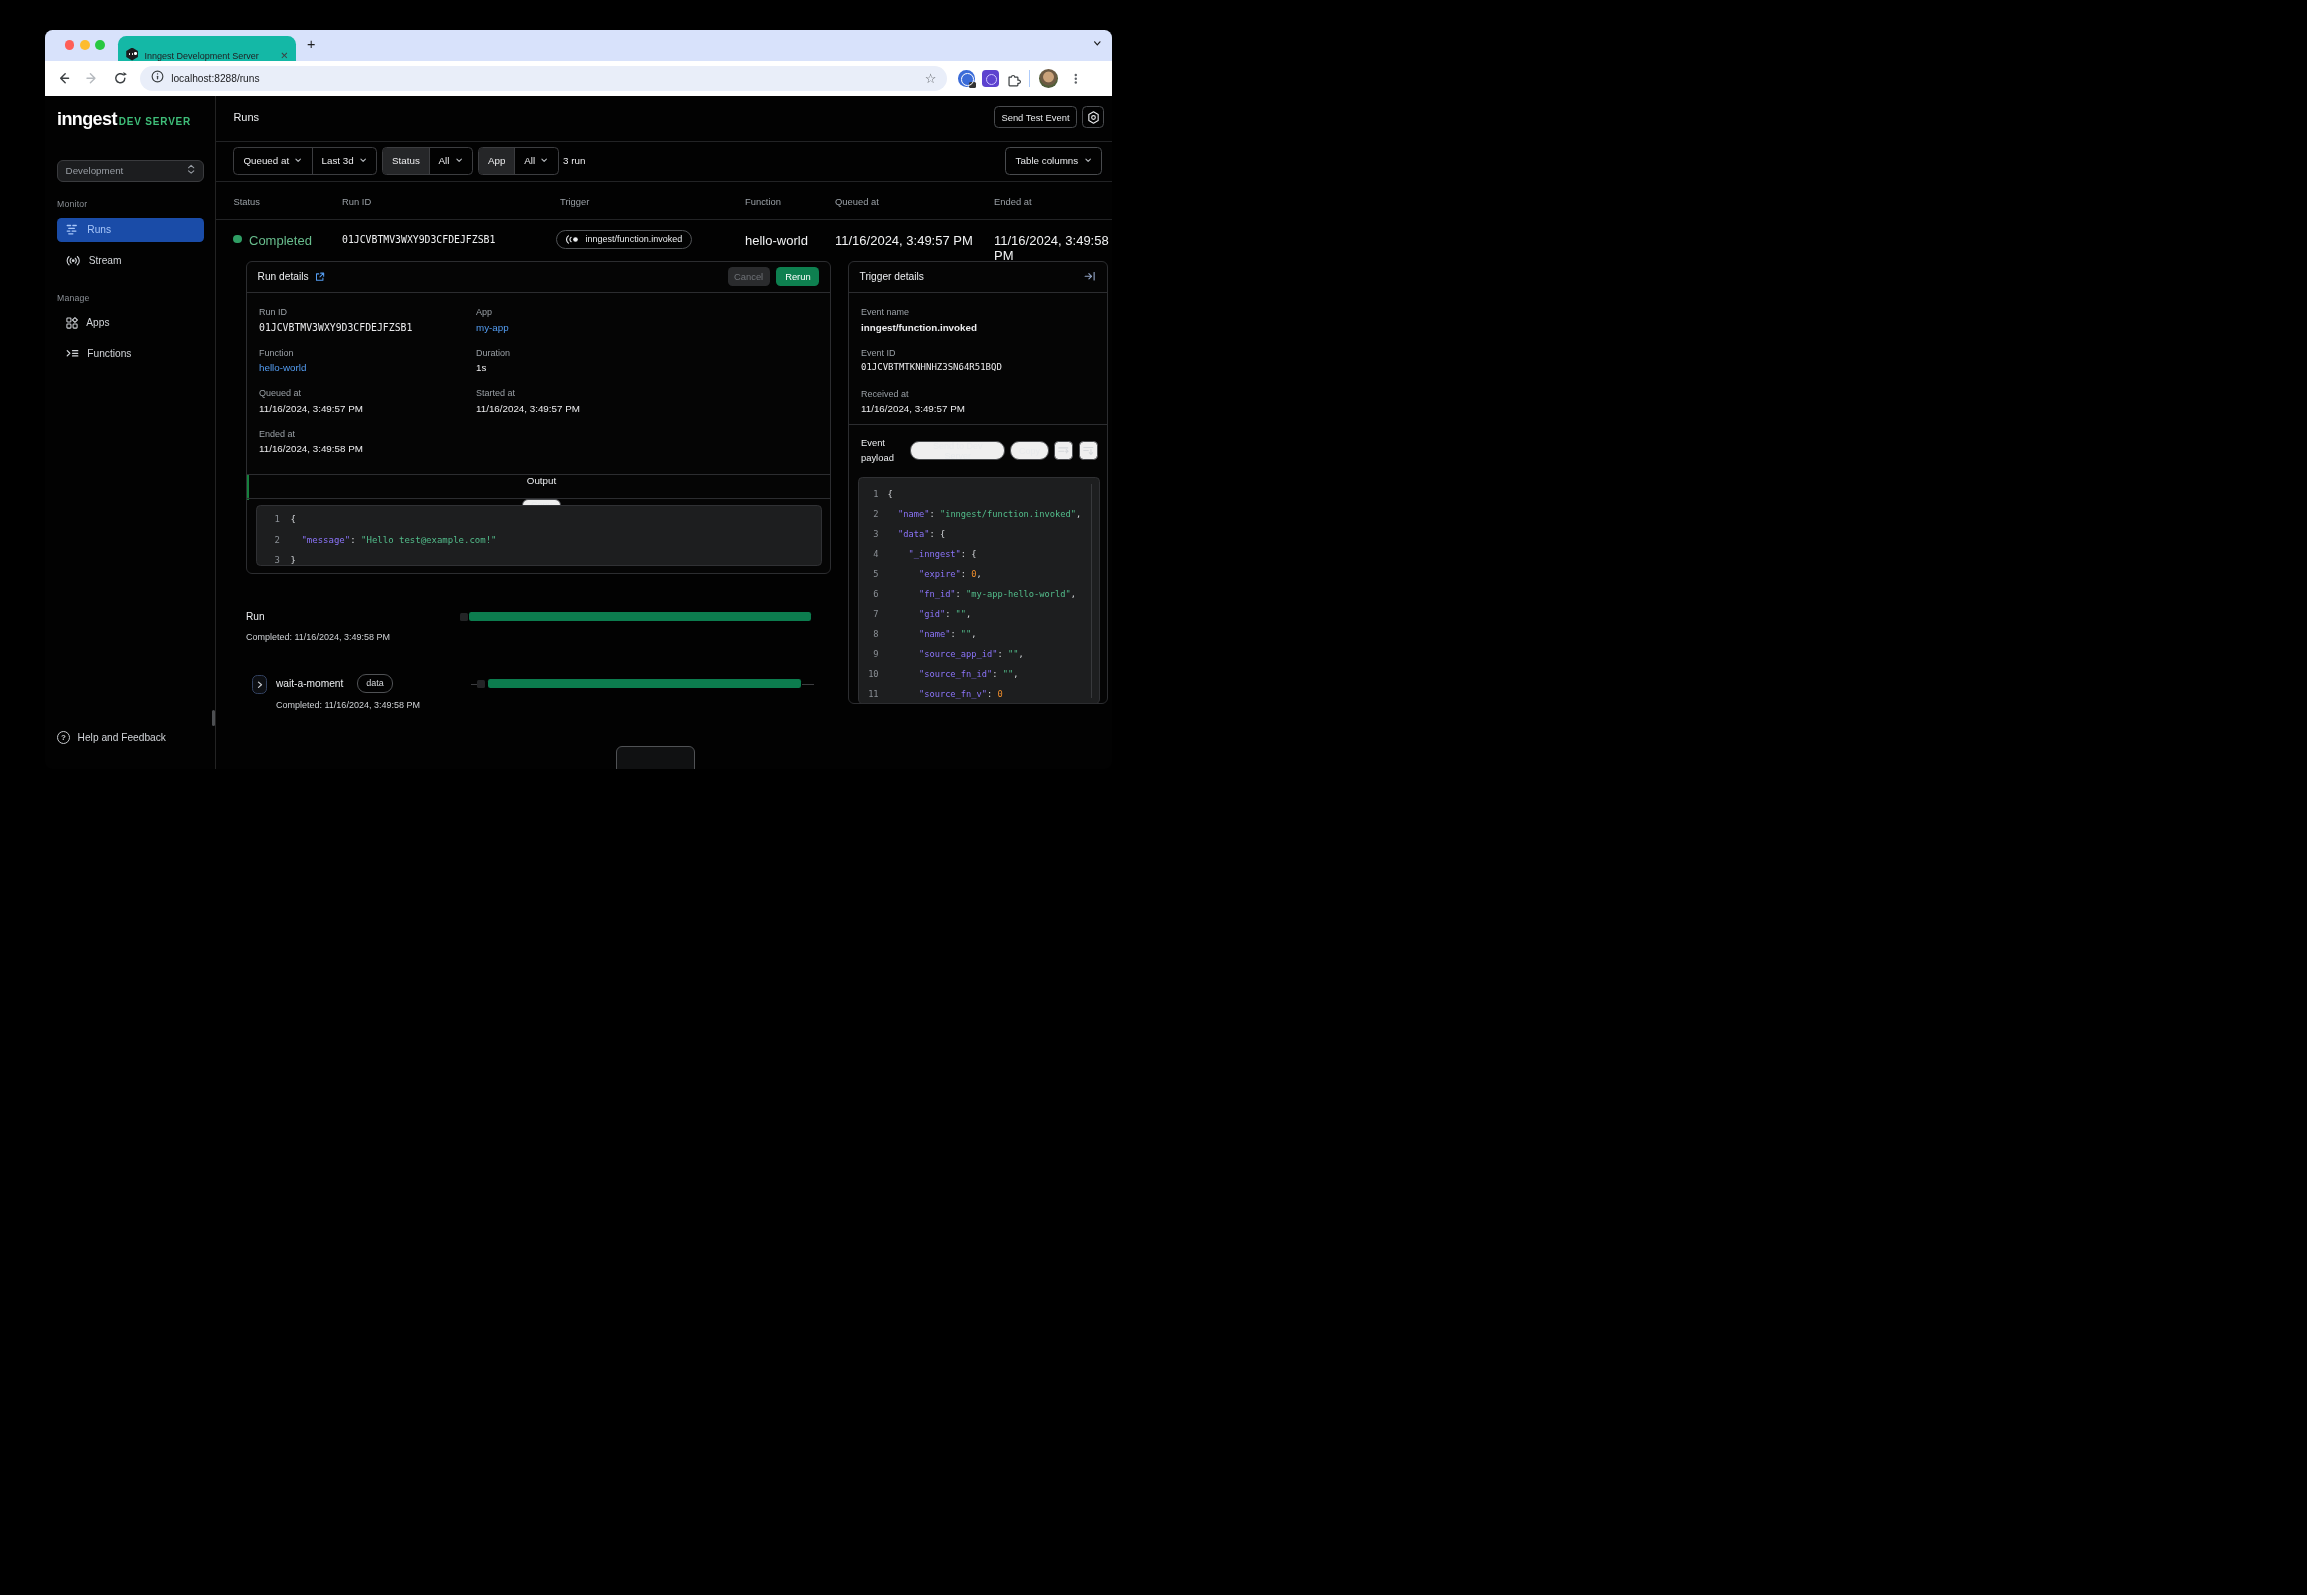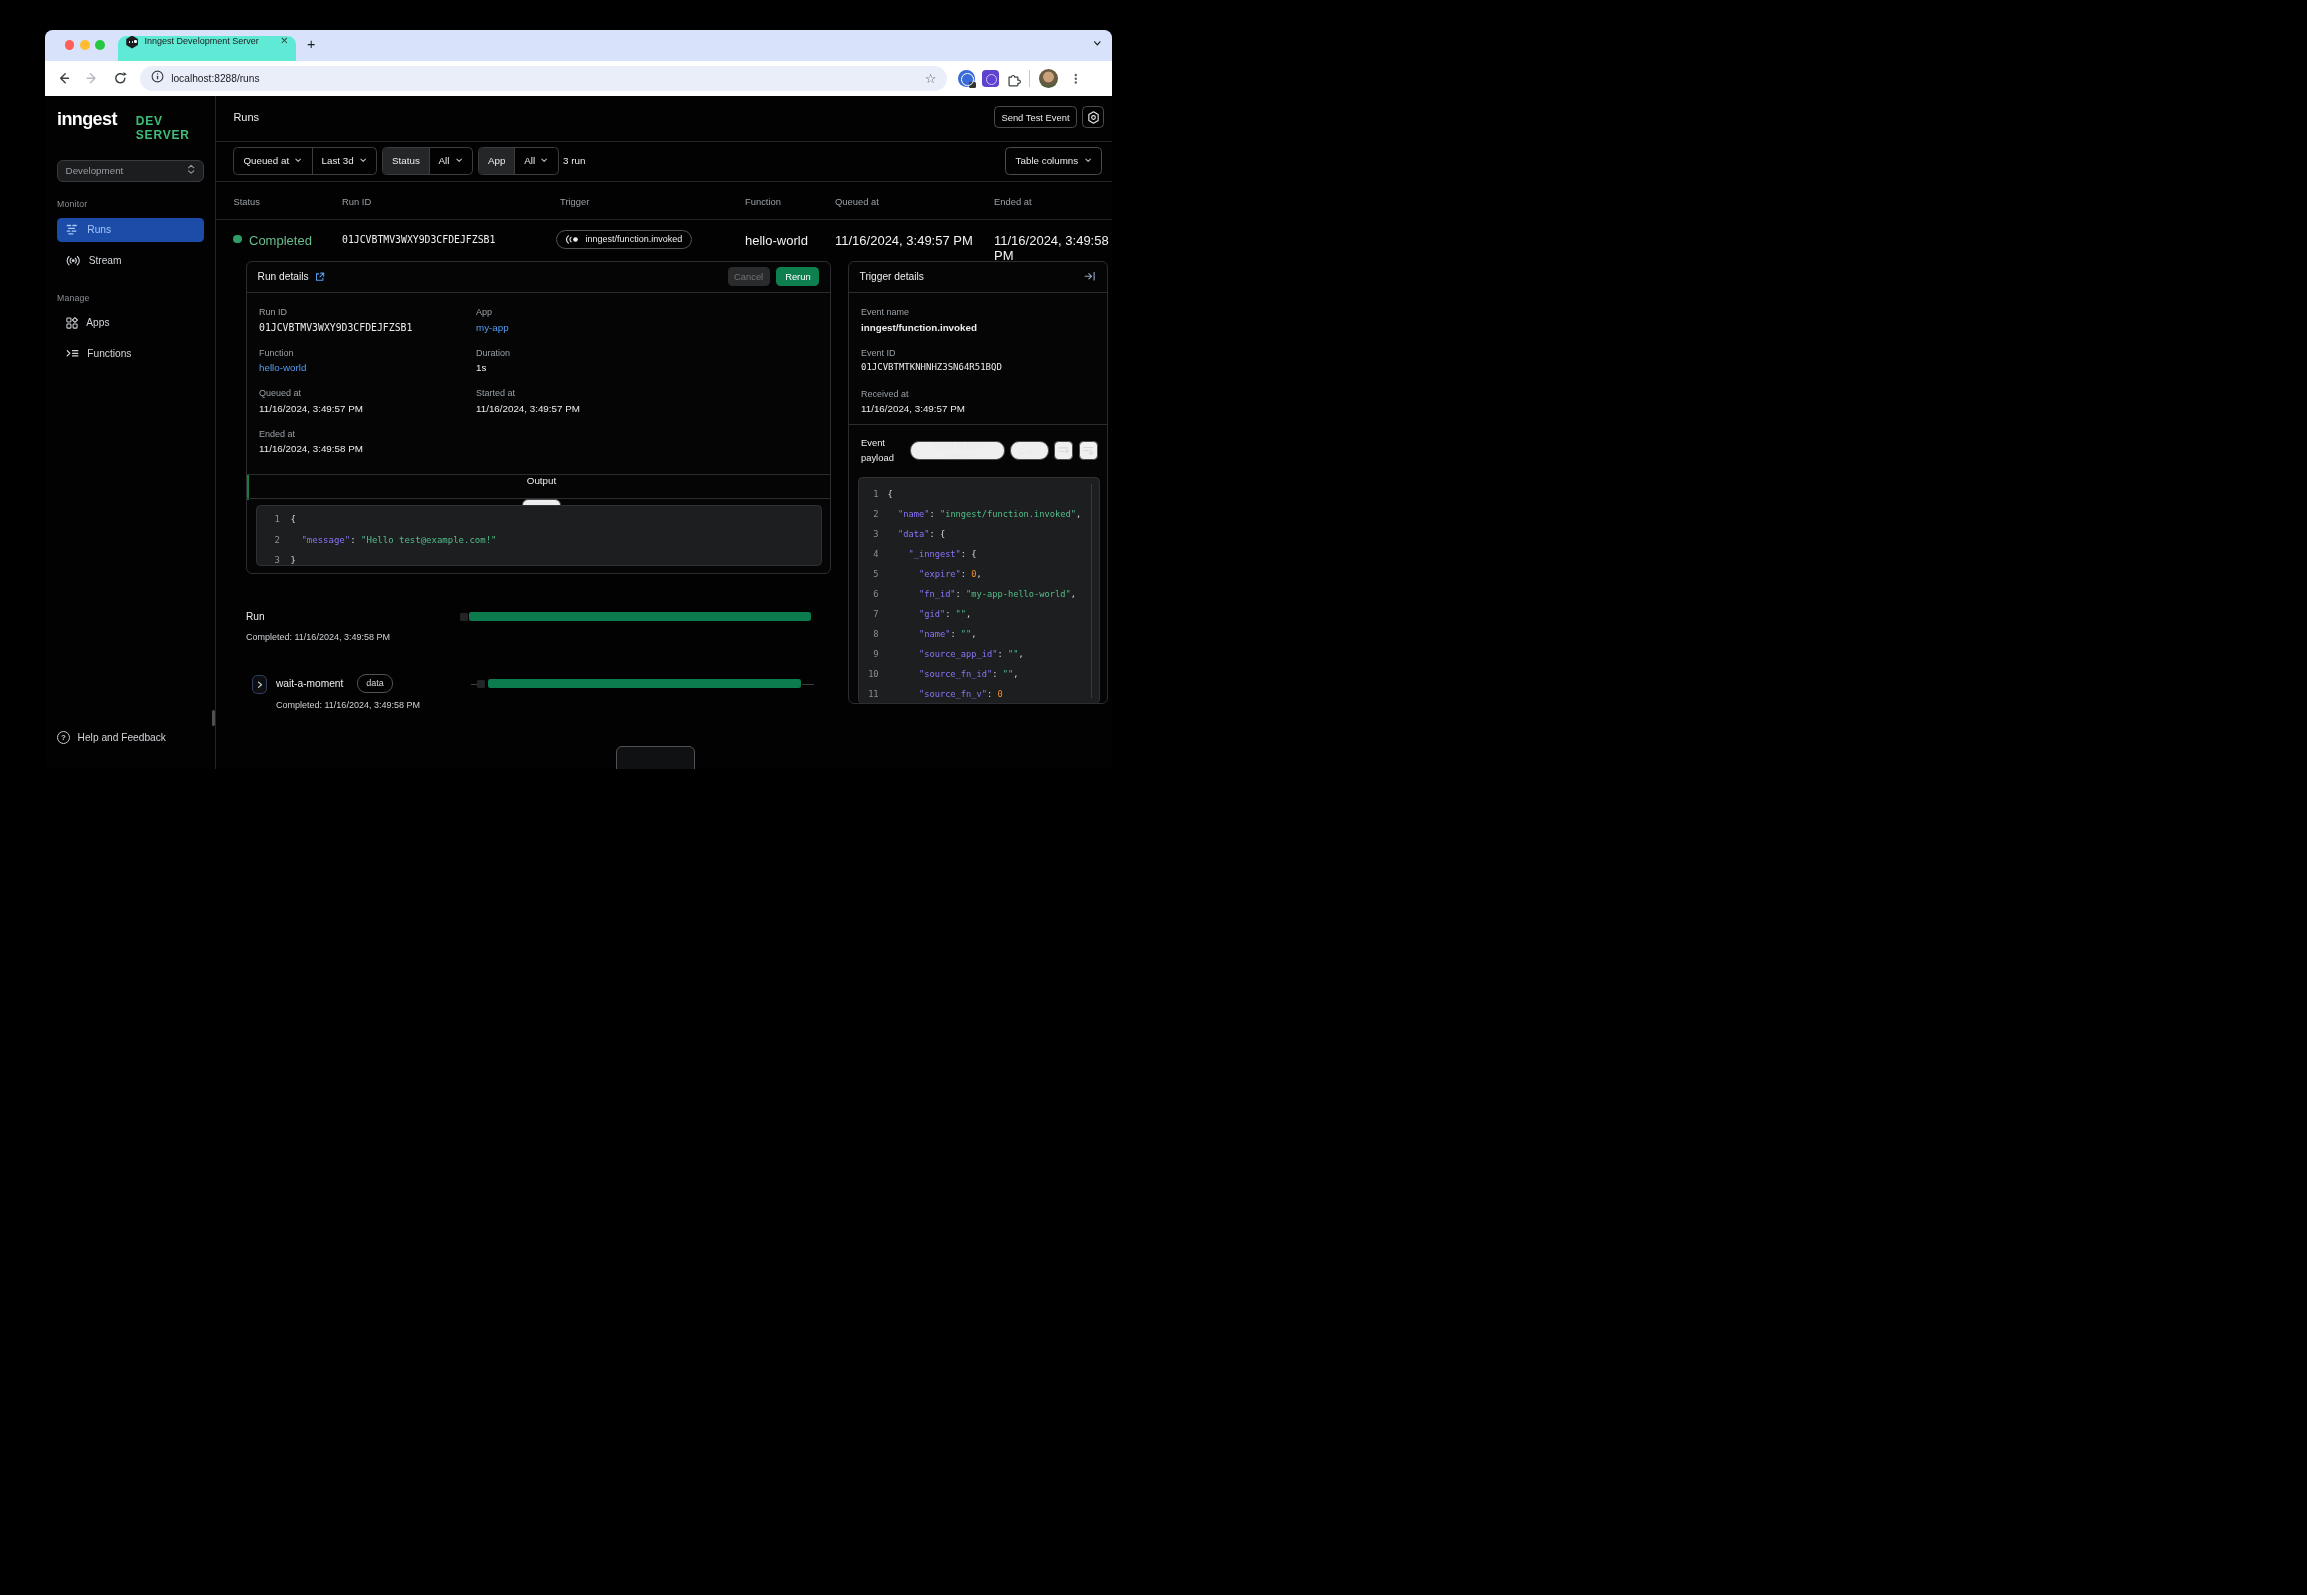--- a/index.html
+++ b/index.html
@@ -4,22 +4,22 @@
 <style>
   * { margin:0; padding:0; box-sizing:border-box; }
   html,body { background:#000; width:1154px; height:798px; font-family:"Liberation Sans",sans-serif; overflow:hidden; }
 
   .window { position:absolute; left:45px; top:29.5px; width:1067px; height:739px;
     border-radius:7.6px; overflow:hidden; background:#020202; }
 
   
   .tabstrip { position:relative; height:31px; background:#d8e2fb; }
   .traffic { position:absolute; top:10.6px; width:9.8px; height:9.8px; border-radius:50%; }
-  .tab { position:absolute; left:73px; top:6px; width:178px; height:25px; background:#5eead4;
-    border-radius:8.3px 8.3px 0 0; display:flex; align-items:flex-start; padding:0 7.6px; }
+  .tab { position:absolute; left:73px; top:6px; width:178px; height:25px; background:#14b8a6;
+    border-radius:8.3px 8.3px 0 0; display:flex; align-items:flex-end; padding:0 7.6px; }
   .favicon { width:13px; height:13px; background:#1c1c1e; border-radius:2.3px; margin-right:6px;
     clip-path:polygon(50% 0,95% 26%,95% 74%,50% 100%,5% 74%,5% 26%); position:relative; flex:none; }
   .favicon i { position:absolute; background:#fff; border-radius:50%; }
   .tab-title { font-size:9px; color:#202124; white-space:nowrap; overflow:hidden; flex:1; }
   .tab-close { color:#3c4043; font-size:9.8px; line-height:1; padding-left:4.5px; }
   .newtab-btn { position:absolute; left:262px; top:6.8px; font-size:14.4px; color:#1f1f1f; font-weight:400; }
   .strip-chevron { position:absolute; right:9.8px; top:7.6px; color:#1f1f1f; }
 
   
   .toolbar { position:relative; height:36px; background:#fff; }
@@ -44,21 +44,21 @@
   
   .app { position:absolute; left:0; top:66px; right:0; bottom:0; background:#020202;
     display:flex; overflow:hidden; }
   .sidebar { width:171px; flex:none; border-right:0.8px solid #232323; position:relative; }
   .main { flex:1; position:relative; }
   .hr { position:absolute; left:0; right:0; height:0.8px; background:#222325; }
 
   
   .logo-row { position:absolute; left:12px; top:13.6px; display:flex; align-items:baseline; }
   .logo { font-size:18px; font-weight:800; color:#fdfdfd; letter-spacing:-0.6px; }
-  .env-badge { font-size:12px; font-weight:700; color:#3fbe79; letter-spacing:0.8px; margin-left:19px; }
+  .env-badge { font-size:10px; font-weight:700; color:#3fbe79; letter-spacing:0.8px; margin-left:2px; }
   .ws-select { position:absolute; left:12px; top:64px; width:147px; height:22px; background:#1c1d1f;
     border:0.8px solid #3a3b3e; border-radius:6px; display:flex; align-items:center; padding:0 7.6px;
     color:#989da4; font-size:9.8px; }
   .side-label { position:absolute; left:12px; font-size:8.7px; color:#8b9096; letter-spacing:0.2px; }
   .side-item { position:absolute; left:12px; width:147px; height:24px; border-radius:4.5px;
     display:flex; align-items:center; padding:0 9px; color:#d2d5d9; font-size:10.2px; gap:8.3px; }
   .side-item.active { background:#1a4ca8; color:#a8c7fa; }
   .side-item svg { flex:none; }
   .help-row { position:absolute; left:12px; top:635px; display:flex; align-items:center; gap:7.6px;
     color:#d2d5d9; font-size:10.2px; }

